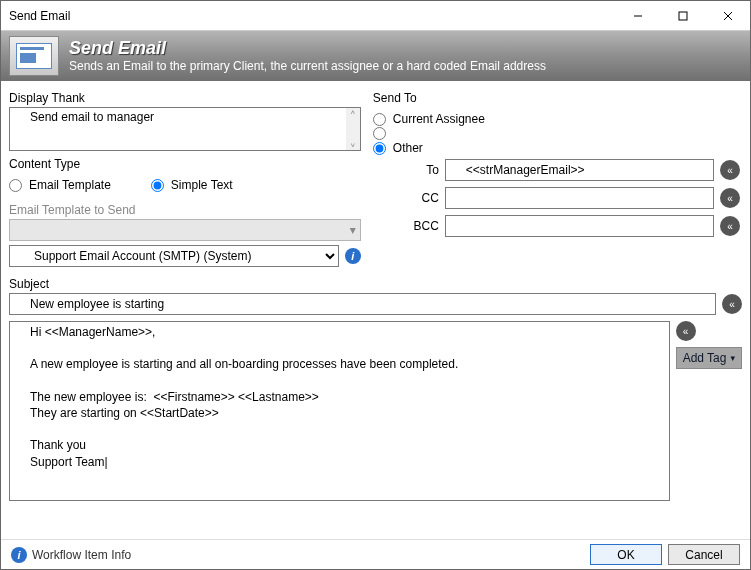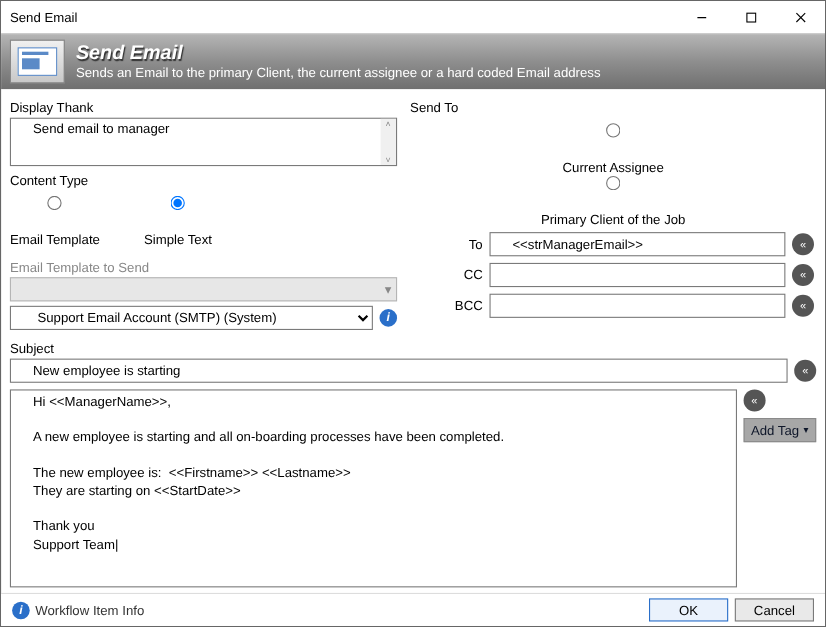--- a/index.html
+++ b/index.html
@@ -87,21 +87,21 @@
   }
   textarea { resize: none; }
   .display-title { height: 44px; width: 100%; position: relative; }
   .display-title textarea { width: 100%; height: 44px; padding-right: 16px; }
   .scroll-stub {
     position: absolute; right: 1px; top: 1px; bottom: 1px; width: 14px;
     background: #f0f0f0; display: flex; flex-direction: column; justify-content: space-between;
     align-items: center; font-size: 8px; color: #888;
   }
 
-  .radio-line { display: flex; align-items: center; gap: 20px; margin: 1px 0; flex-direction: column; }
+  .radio-line { display: flex; align-items: center; gap: 7px; margin: 1px 0; }
   .radio-line input { margin: 0; }
   .content-type-row { display: flex; gap: 40px; margin-top: 4px; margin-bottom: 4px; }
 
   .template-combo {
     height: 22px; background: #e7e7e7; border: 1px solid #b5b5b5;
     display: flex; align-items: center; justify-content: flex-end;
     padding-right: 4px; color: #888;
   }
 
   .acct-row { display: flex; align-items: center; gap: 6px; margin-top:2px;}
@@ -227,21 +227,24 @@
 
     <div class="col col-right">
       <label class="lbl">Send To</label>
       <div class="sendto-group">
         <div class="radio-line">
           <input type="radio" name="st" style="">
           <span>Current Assignee</span>
         </div>
         <div class="radio-line">
           <input type="radio" name="st" style="">
-          <span>Primary Client of the Job</span>
+        </div>
+        <div class="radio-line">
+          <input type="radio" name="st" checked="" style="">
+          <span>Other</span>
         </div>
 
         <div class="to-grid">
           <div class="tlabel">To</div>
           <input type="text" value="&lt;&lt;strManagerEmail&gt;&gt;" style="">
           <div class="chev-btn">«</div>
 
           <div class="tlabel">CC</div>
           <input type="text" value="" style="">
           <div class="chev-btn">«</div>

